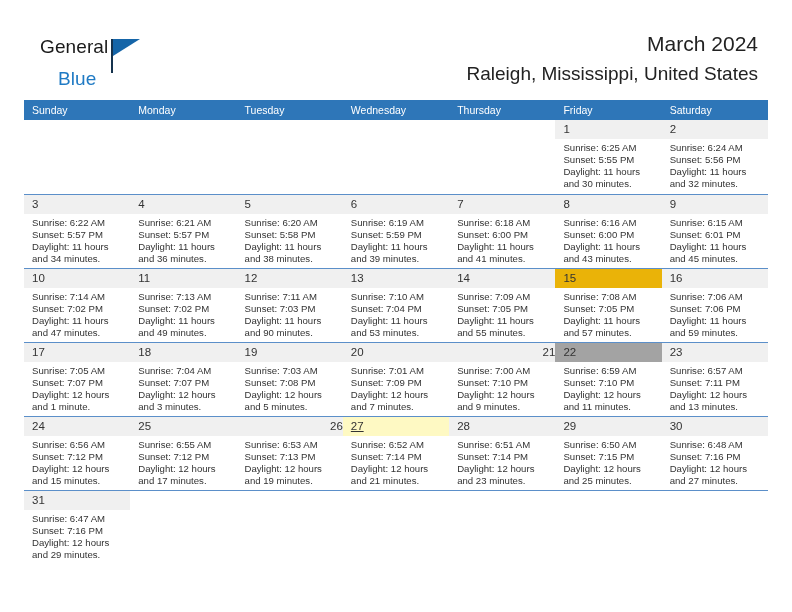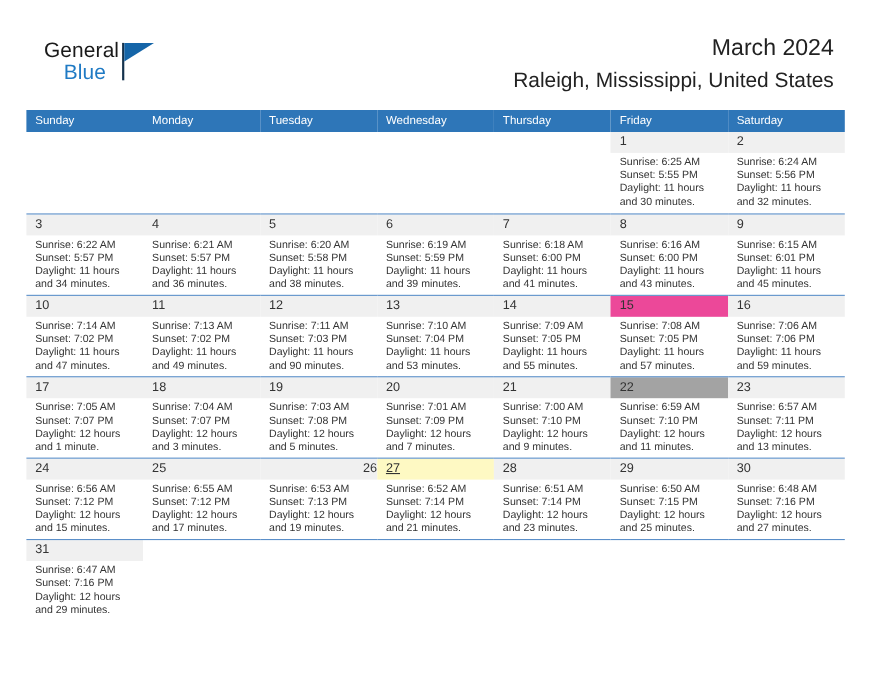--- a/index.html
+++ b/index.html
@@ -40,21 +40,21 @@
     top: 0;
     font-size: 19px;
     line-height: 22px;
     letter-spacing: .1px;
     color: #1a1a1a;
     font-family: "Liberation Sans", sans-serif;
   }
   .brand-blue {
     position: absolute;
     left: 18px;
-    top: 20px;
+    top: 32px;
     font-size: 19px;
     line-height: 22px;
     letter-spacing: .1px;
     color: #1f7ac4;
     font-family: "Liberation Sans", sans-serif;
   }
   .brand-flag {
     position: absolute;
     left: 73px;
     top: 3px;
@@ -358,21 +358,21 @@
               <div class="cell-body">
                 <div>Sunrise: 7:09 AM</div>
                 <div>Sunset: 7:05 PM</div>
                 <div>Daylight: 11 hours</div>
                 <div>and 55 minutes.</div>
               </div>
             </div>
           </td>
           <td style="border-top-color: rgb(91, 143, 201);">
             <div class="cell">
-              <span class="cell-daynum" style="background: #ec4899;">15</span>
+              <span class="cell-daynum" style="background: #eab308;">15</span>
               <div class="cell-body">
                 <div>Sunrise: 7:08 AM</div>
                 <div>Sunset: 7:05 PM</div>
                 <div>Daylight: 11 hours</div>
                 <div>and 57 minutes.</div>
               </div>
             </div>
           </td>
           <td style="border-top-color: rgb(91, 143, 201);">
             <div class="cell">
@@ -426,21 +426,21 @@
               <div class="cell-body">
                 <div>Sunrise: 7:01 AM</div>
                 <div>Sunset: 7:09 PM</div>
                 <div>Daylight: 12 hours</div>
                 <div>and 7 minutes.</div>
               </div>
             </div>
           </td>
           <td style="border-top-color: rgb(91, 143, 201);">
             <div class="cell">
-              <span class="cell-daynum" style="background: rgb(240, 240, 240);">21</span>
+              <span class="cell-daynum" style="background: rgb(240, 240, 240); text-align: right;">21</span>
               <div class="cell-body">
                 <div>Sunrise: 7:00 AM</div>
                 <div>Sunset: 7:10 PM</div>
                 <div>Daylight: 12 hours</div>
                 <div>and 9 minutes.</div>
               </div>
             </div>
           </td>
           <td style="border-top-color: rgb(91, 143, 201);">
             <div class="cell">

